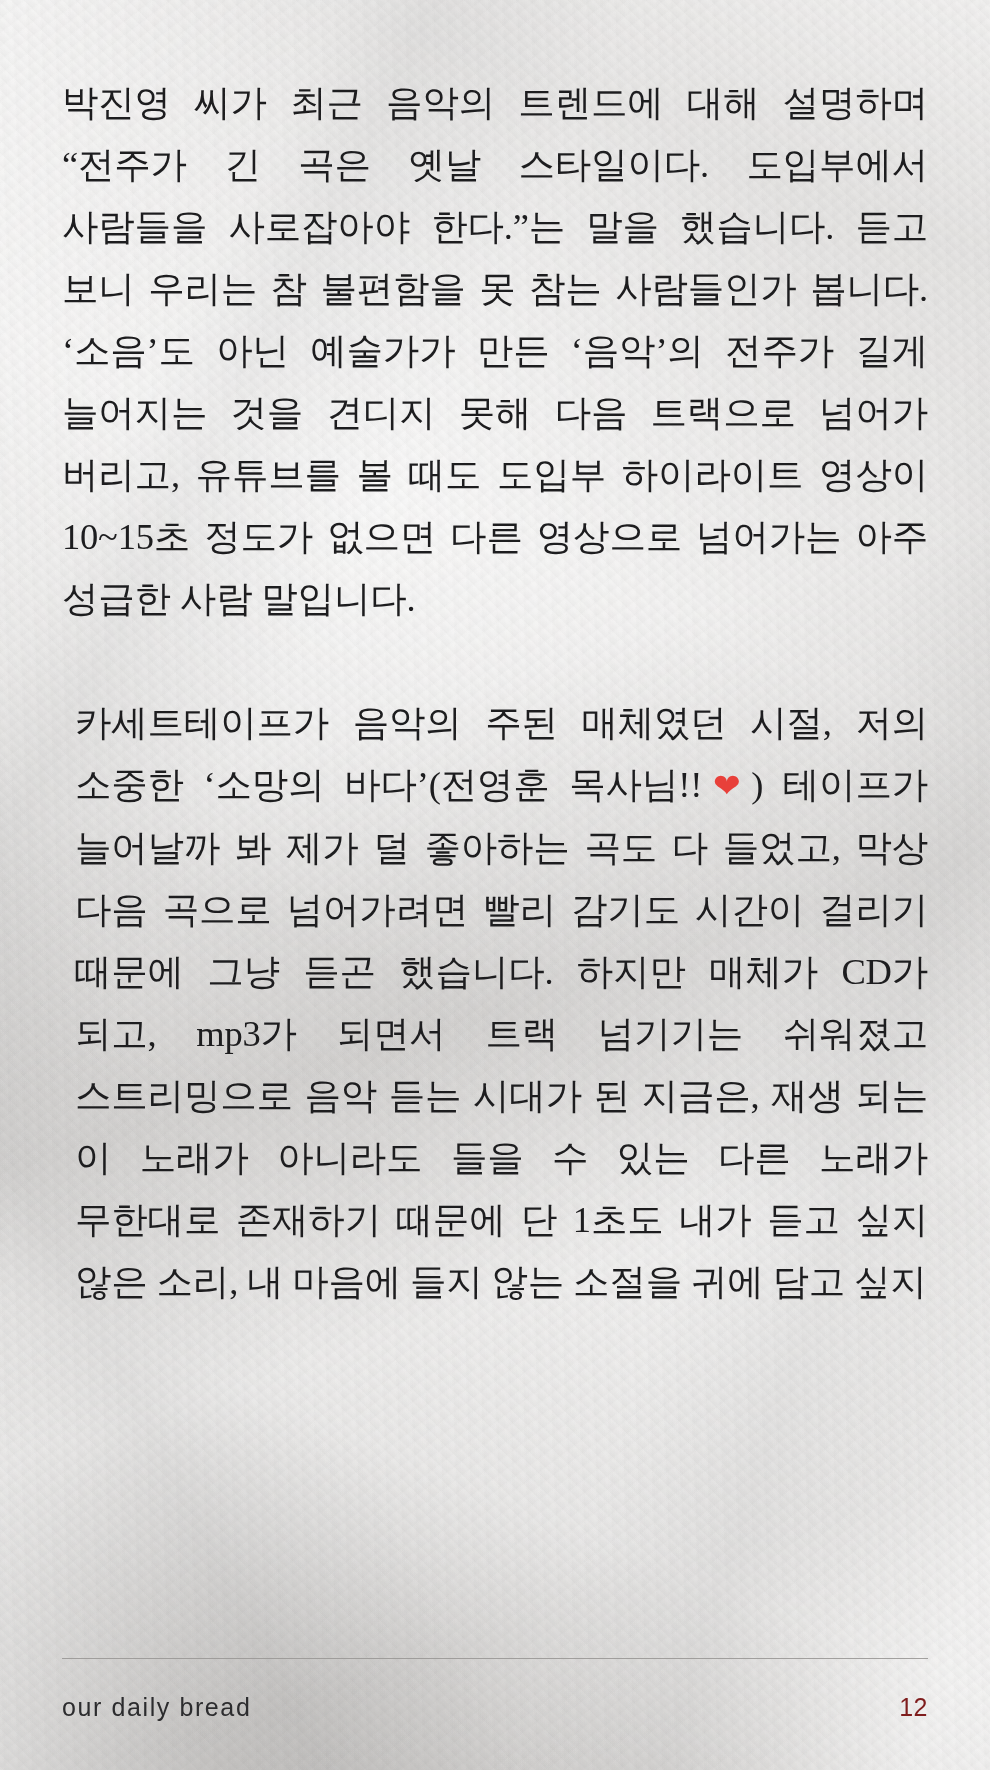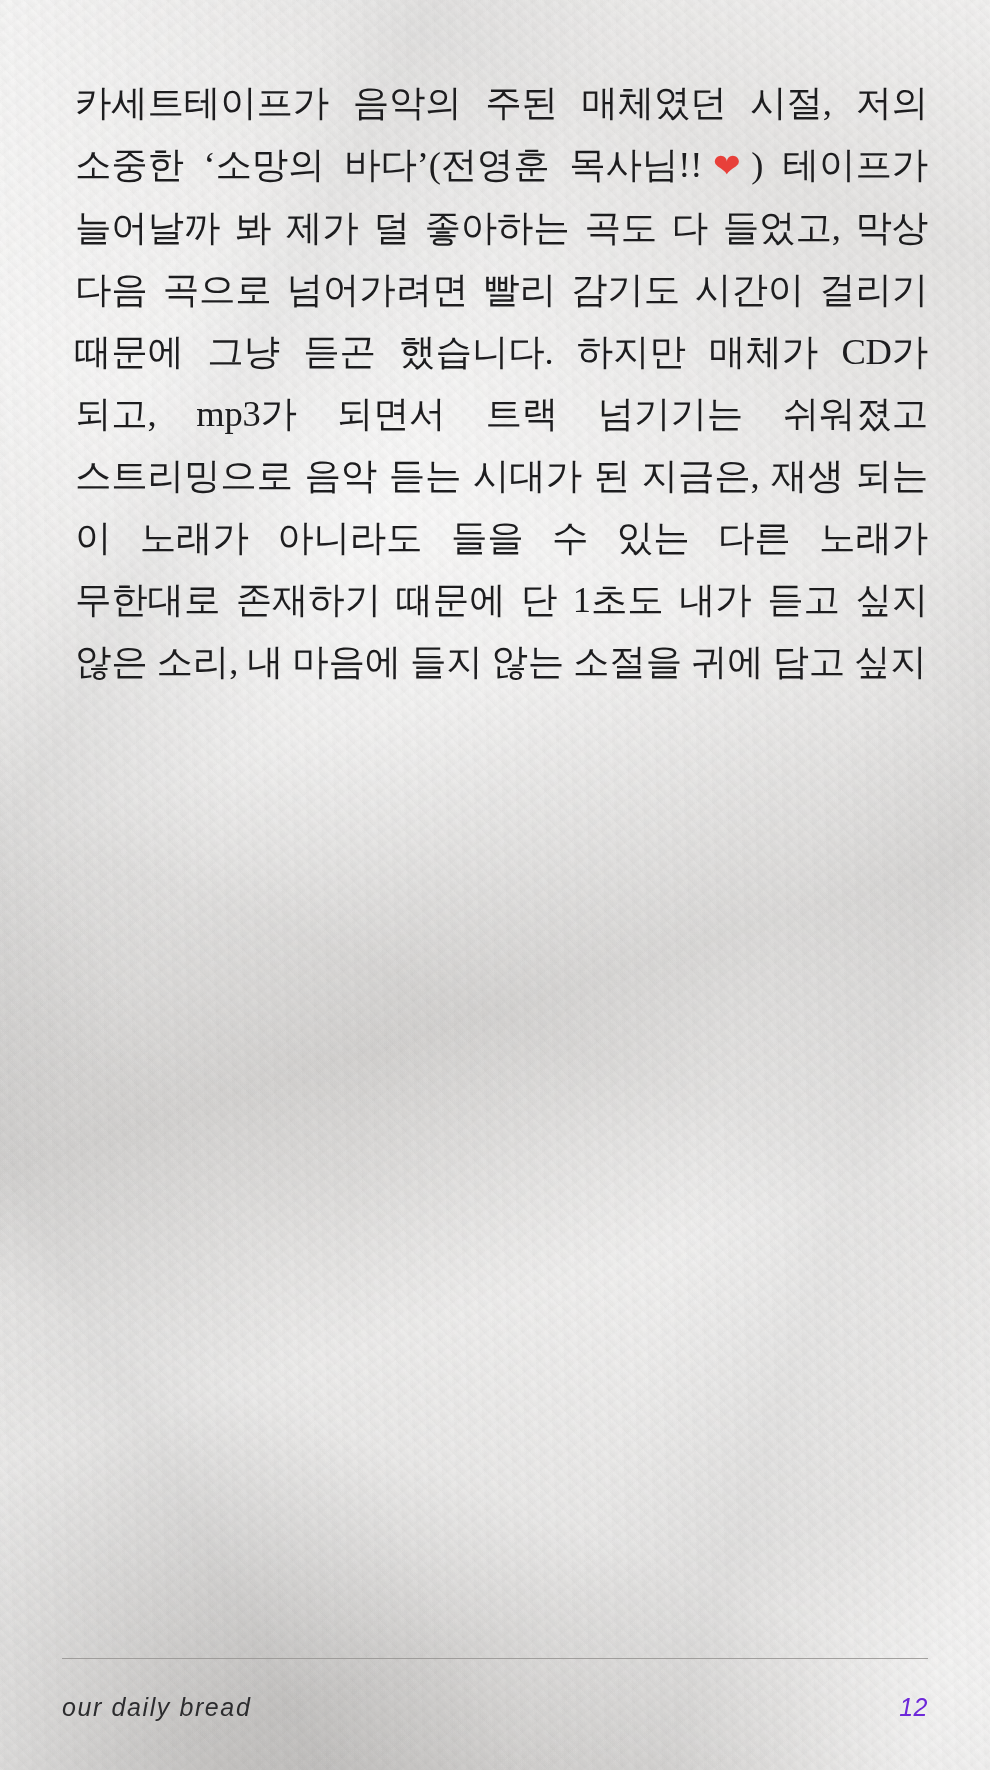--- a/index.html
+++ b/index.html
@@ -72,21 +72,20 @@
     font-family: "DejaVu Sans", sans-serif;
     font-size: 33px;
     color: #e8403a;
   }
 
   .footer {
     position: absolute;
     left: 62px;
     right: 62px;
     bottom: 48px;
-    font-style: italic;
   }
   .footer-rule {
     height: 1px;
     background: #9a9896;
     opacity: .9;
     margin-bottom: 34px;
   }
   .footer-row {
     display: flex;
     align-items: baseline;
@@ -95,31 +94,32 @@
   .footer-brand {
     font-family: "Liberation Sans", sans-serif;
     font-size: 25px;
     letter-spacing: 1.6px;
     color: #2c2c2e;
   }
   .footer-page {
     font-family: "Liberation Sans", sans-serif;
     font-size: 25px;
     letter-spacing: .5px;
-    color: #6d28d9;
+    color: #7f1d1d;
   }
 </style>
 </head>
 <body>
 
 <div class="paper"></div>
 
 <div class="page">
 
   <div class="content">
+    <p class="para">박진영 씨가 최근 음악의 트렌드에 대해 설명하며 “전주가 긴 곡은 옛날 스타일이다. 도입부에서 사람들을 사로잡아야 한다.”는 말을 했습니다. 듣고 보니 우리는 참 불편함을 못 참는 사람들인가 봅니다. ‘소음’도 아닌 예술가가 만든 ‘음악’의 전주가 길게 늘어지는 것을 견디지 못해 다음 트랙으로 넘어가 버리고, 유튜브를 볼 때도 도입부 하이라이트 영상이 10~15초 정도가 없으면 다른 영상으로 넘어가는 아주 성급한 사람 말입니다.</p>
     <p class="para">카세트테이프가 음악의 주된 매체였던 시절, 저의 소중한 ‘소망의 바다’(전영훈 목사님!!<span class="heart">❤</span>) 테이프가 늘어날까 봐 제가 덜 좋아하는 곡도 다 들었고, 막상 다음 곡으로 넘어가려면 빨리 감기도 시간이 걸리기 때문에 그냥 듣곤 했습니다. 하지만 매체가 CD가 되고, mp3가 되면서 트랙 넘기기는 쉬워졌고 스트리밍으로 음악 듣는 시대가 된 지금은, 재생 되는 이 노래가 아니라도 들을 수 있는 다른 노래가 무한대로 존재하기 때문에 단 1초도 내가 듣고 싶지 않은 소리, 내 마음에 들지 않는 소절을 귀에 담고 싶지</p>
   </div>
 
   <div class="footer">
     <div class="footer-rule"></div>
     <div class="footer-row">
       <div class="footer-brand">our daily bread</div>
       <div class="footer-page">12</div>
     </div>
   </div>

